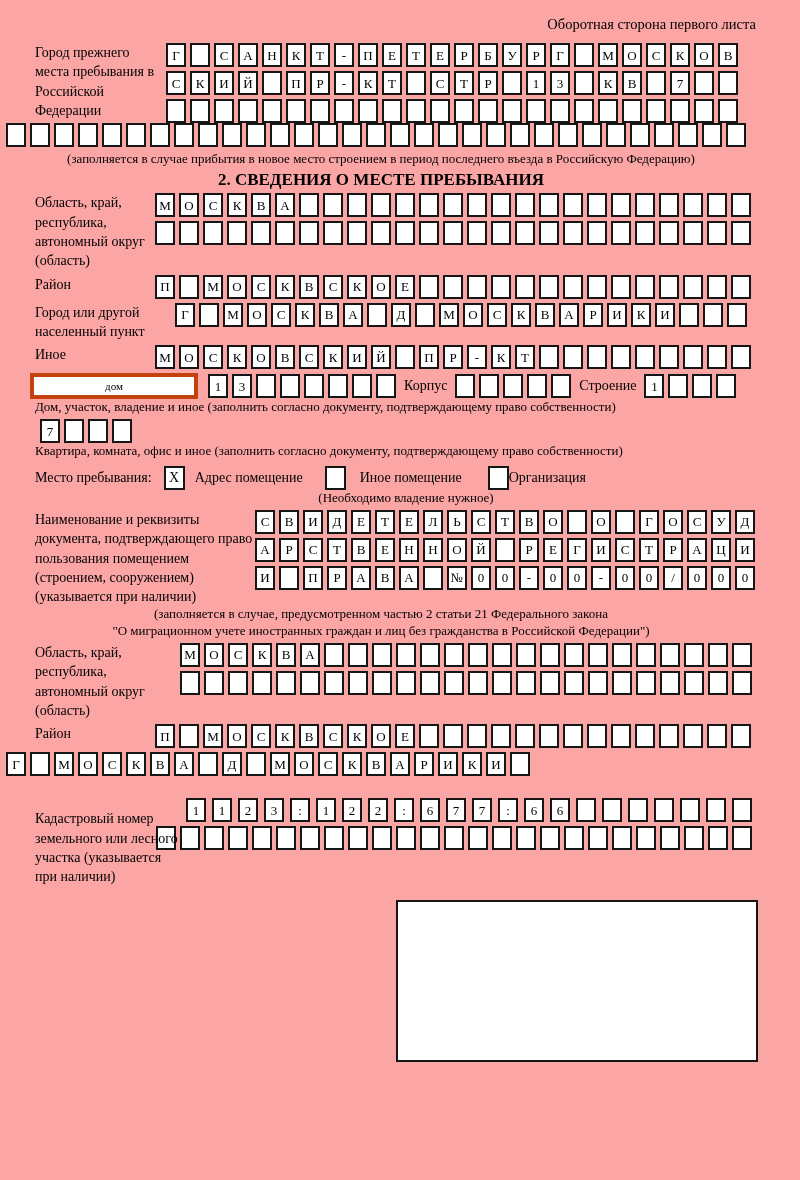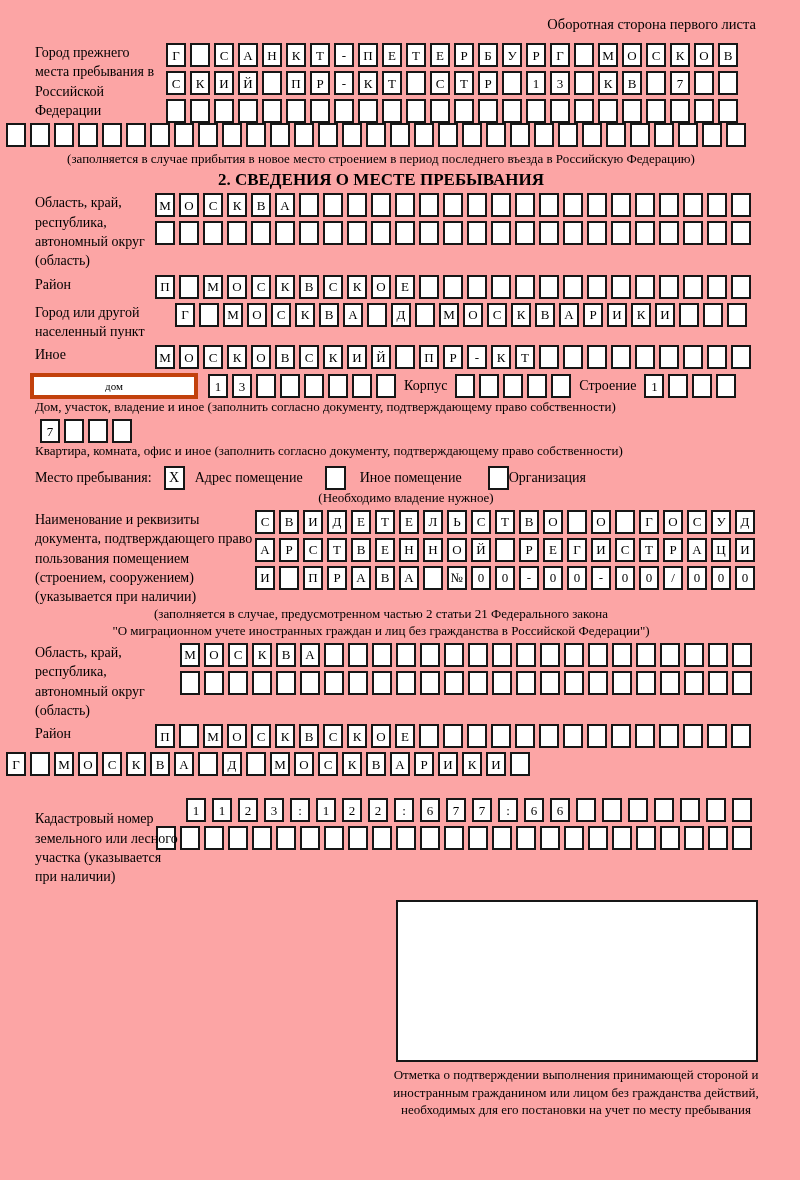--- a/index.html
+++ b/index.html
@@ -638,15 +638,14 @@
           <span class="cell"></span>
           <span class="cell"></span>
           <span class="cell"></span>
           <span class="cell"></span>
           <span class="cell"></span>
         </div>
     </div>
   </div>
 
   <div class="markbox mt10"></div>
-  <div class="mark-caption center mt4">Отметка о подтверждении выполнения принимающей стороной и иностранным гражданином или лицом без гражданства действий, необходимых для его постановки на учет по месту пребывания</div>
 
 </div>
 
 </body></html>

